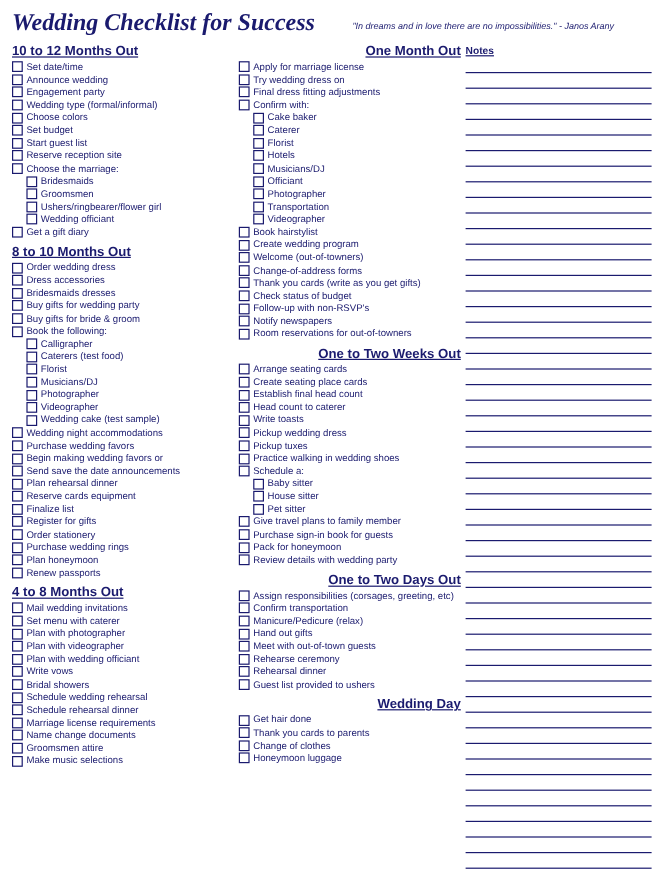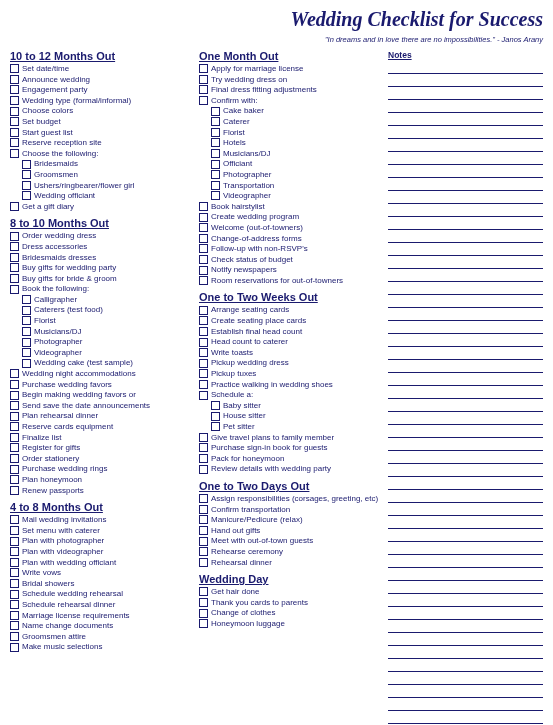--- a/index.html
+++ b/index.html
@@ -7,23 +7,22 @@
       width: 553px;
       min-height: 725px;
       background: #fff;
       font-family: Arial, sans-serif;
       font-size: 8.5px;
       color: #1a1a6e;
       padding: 8px 10px;
     }
     .page-header {
       display: flex;
-      align-items: flex-end;
+      align-items: center;
       margin-bottom: 6px;
-      flex-direction: column;
     }
     .main-title {
       font-family: 'Times New Roman', serif;
       font-size: 20px;
       font-style: italic;
       font-weight: bold;
       color: #1a1a6e;
       min-width: 230px;
     }
     .quote {
@@ -39,20 +38,21 @@
       gap: 4px;
       align-items: flex-start;
     }
     .col-left {
       width: 185px;
       flex-shrink: 0;
     }
     .col-middle {
       width: 185px;
       flex-shrink: 0;
+      text-align: right;
     }
     .col-right {
       flex: 1;
     }
     .section {
       margin-bottom: 6px;
     }
     .section-title {
       font-weight: bold;
       font-size: 11px;
@@ -140,21 +140,21 @@
       <div class="checklist-item">
           <span class="checkbox"></span>
           <span class="item-label">Start guest list</span>
         </div>
       <div class="checklist-item">
           <span class="checkbox"></span>
           <span class="item-label">Reserve reception site</span>
         </div>
       <div class="checklist-item">
           <span class="checkbox"></span>
-          <span class="item-label">Choose the following:</span>
+          <span class="item-label">Choose the marriage:</span>
         </div>
       <div class="checklist-item sub-item">
           <span class="checkbox"></span>
           <span class="item-label">Bridesmaids</span>
         </div>
       <div class="checklist-item sub-item">
           <span class="checkbox"></span>
           <span class="item-label">Groomsmen</span>
         </div>
       <div class="checklist-item sub-item">
@@ -399,25 +399,29 @@
       <div class="checklist-item">
           <span class="checkbox"></span>
           <span class="item-label">Welcome (out-of-towners)</span>
         </div>
       <div class="checklist-item">
           <span class="checkbox"></span>
           <span class="item-label">Change-of-address forms</span>
         </div>
       <div class="checklist-item">
           <span class="checkbox"></span>
+          <span class="item-label">Thank you cards (write as you get gifts)</span>
+        </div>
+      <div class="checklist-item">
+          <span class="checkbox"></span>
+          <span class="item-label">Check status of budget</span>
+        </div>
+      <div class="checklist-item">
+          <span class="checkbox"></span>
           <span class="item-label">Follow-up with non-RSVP's</span>
-        </div>
-      <div class="checklist-item">
-          <span class="checkbox"></span>
-          <span class="item-label">Check status of budget</span>
         </div>
       <div class="checklist-item">
           <span class="checkbox"></span>
           <span class="item-label">Notify newspapers</span>
         </div>
       <div class="checklist-item">
           <span class="checkbox"></span>
           <span class="item-label">Room reservations for out-of-towners</span>
         </div>
     </div>
@@ -512,20 +516,24 @@
           <span class="checkbox"></span>
           <span class="item-label">Meet with out-of-town guests</span>
         </div>
       <div class="checklist-item">
           <span class="checkbox"></span>
           <span class="item-label">Rehearse ceremony</span>
         </div>
       <div class="checklist-item">
           <span class="checkbox"></span>
           <span class="item-label">Rehearsal dinner</span>
+        </div>
+      <div class="checklist-item">
+          <span class="checkbox"></span>
+          <span class="item-label">Guest list provided to ushers</span>
         </div>
     </div>
 
     <div class="section">
       <div class="section-title">Wedding Day</div>
       <div class="checklist-item">
           <span class="checkbox"></span>
           <span class="item-label">Get hair done</span>
         </div>
       <div class="checklist-item">

